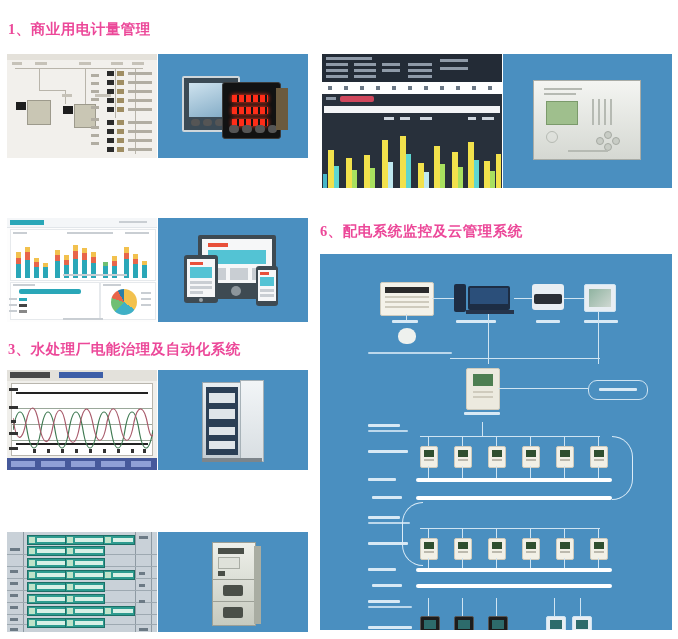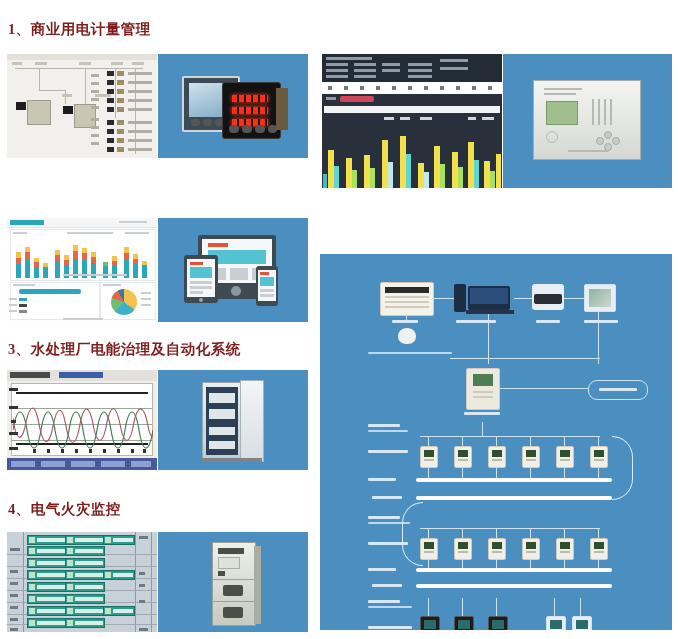--- a/index.html
+++ b/index.html
@@ -7,21 +7,21 @@
     width:678px;height:639px;
     background:#ffffff;
     font-family:"Liberation Serif","DejaVu Serif",serif;
     position:relative;
     overflow:hidden;
   }
   .page{position:relative;width:678px;height:639px;}
 
   .section-title{
     position:absolute;
-    color:#7f1d1d;
+    color:#ec4899;
     font-weight:bold;
     font-size:14.5px;
     letter-spacing:0.5px;
     white-space:nowrap;
     font-family:"Liberation Serif","DejaVu Serif",serif;
   }
 
   .fig{position:absolute;overflow:hidden;background:#ffffff;}
 
   
@@ -370,21 +370,20 @@
         <div class="cab-shelf" style="left:6px;top:10px;right:6px;height:10px;"></div>
         <div class="cab-shelf" style="left:6px;top:26px;right:6px;height:10px;"></div>
         <div class="cab-shelf" style="left:6px;top:44px;right:6px;height:8px;"></div>
         <div class="cab-shelf" style="left:6px;top:58px;right:6px;height:8px;"></div>
       </div>
       <div class="cab-door" style="left:82px;top:10px;width:22px;height:80px;"></div>
       <div style="position:absolute;left:44px;top:88px;width:60px;height:4px;background:#7d858b;"></div>
     </div>
   </div>
 
-  <div class="section-title" style="left:8px;top:500px;">4、电气火灾监控</div>
 
   <div class="fig" style="left:7px;top:532px;width:301px;height:100px;">
 
     <div class="panel" style="left:0;width:150px;">
       <div class="tbl">
         <div class="col" style="left:16px;"></div>
         <div class="col" style="left:128px;"></div>
         <div class="col" style="left:144px;"></div>
         <div class="rw" style="top:22px;"></div>
         <div class="rw" style="top:34px;"></div>
@@ -599,20 +598,21 @@
         <div class="btn" style="left:70px;top:50px;"></div>
         <div class="btn" style="left:62px;top:56px;"></div>
         <div class="btn" style="left:78px;top:56px;"></div>
         <div class="btn" style="left:70px;top:62px;"></div>
         <div style="position:absolute;left:12px;top:50px;width:10px;height:10px;border-radius:50%;border:1px solid #b6bab3;"></div>
         <div class="ln" style="left:34px;bottom:7px;width:40px;"></div>
       </div>
     </div>
   </div>
 
+  <div class="section-title" style="left:320px;top:222px;">6、配电系统监控及云管理系统</div>
 
   <div class="fig" style="left:320px;top:254px;width:352px;height:376px;">
     <div class="topo">
 
       <div class="tpanel" style="left:60px;top:28px;width:52px;height:32px;">
         <div style="position:absolute;left:4px;top:4px;right:4px;height:6px;background:#2b2b2b;"></div>
         <div style="position:absolute;left:4px;top:13px;right:4px;height:2px;background:#cfcbbd;"></div>
         <div style="position:absolute;left:4px;top:18px;right:4px;height:2px;background:#cfcbbd;"></div>
         <div style="position:absolute;left:4px;top:23px;right:4px;height:2px;background:#cfcbbd;"></div>
       </div>

